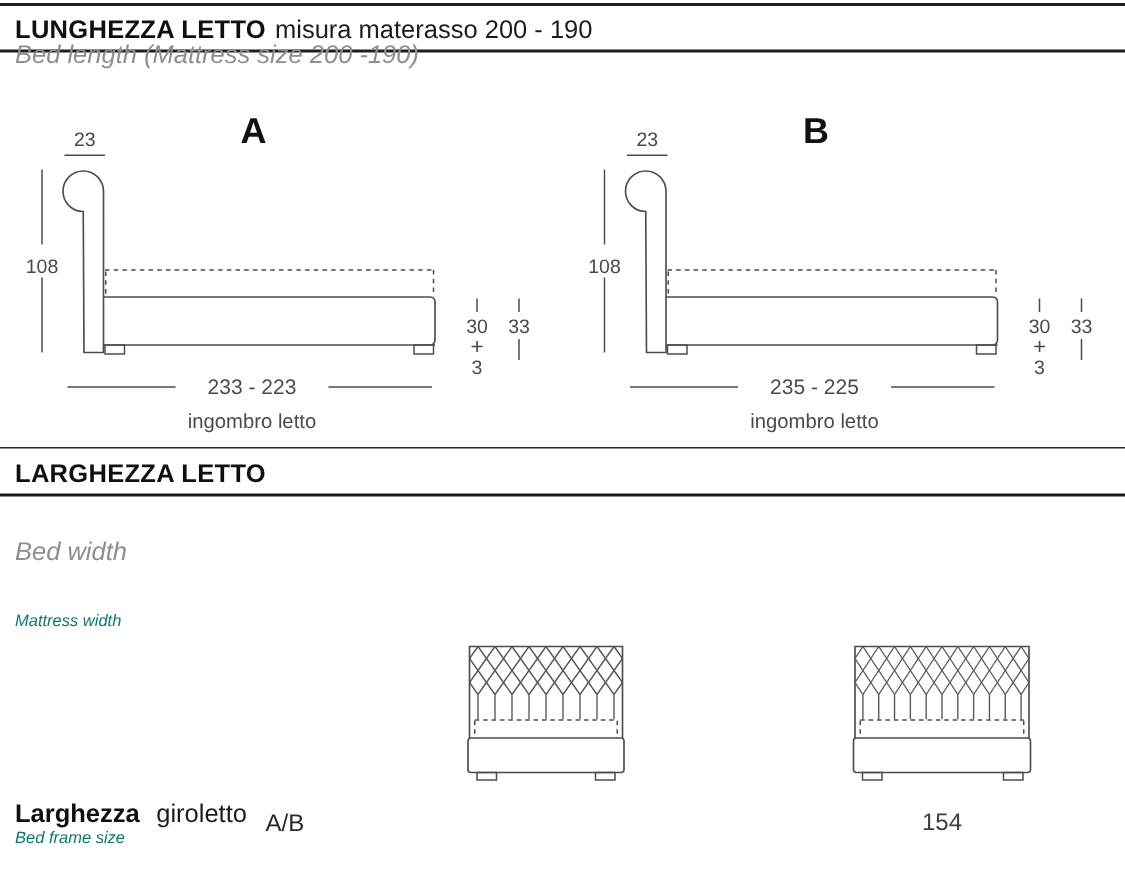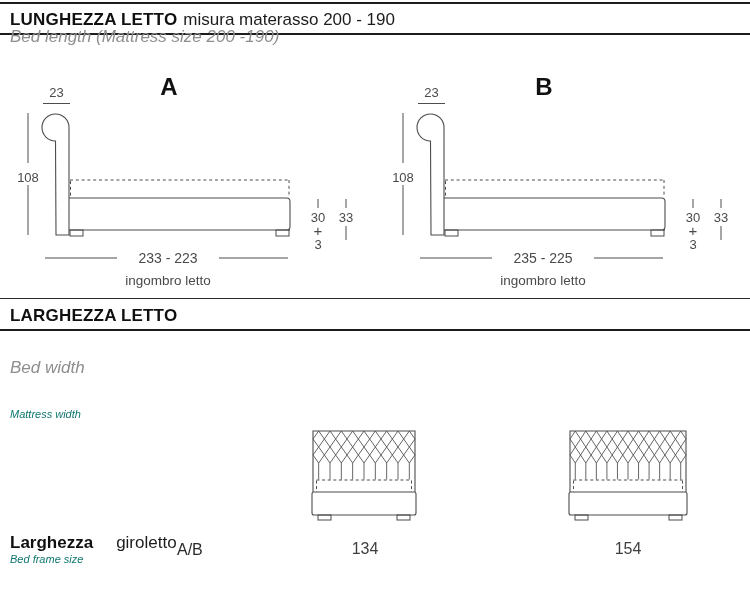--- a/index.html
+++ b/index.html
@@ -7,21 +7,21 @@
     position:relative;width:750px;height:574px;background:#ffffff;
     font-family:"Liberation Sans","DejaVu Sans",sans-serif;overflow:hidden;
   }
   .abs{position:absolute;}
   .rule{position:absolute;left:0;width:750px;background:#1d1d1d;height:2px;}
   .rule.thin{height:1px;background:#2a2a2a;}
   .h-it{font-size:17px;font-weight:bold;color:#101010;letter-spacing:.2px;}
   .h-sub{font-size:17px;font-weight:normal;color:#1c1c1c;margin-left:6px;}
   .h-en{font-size:17px;font-style:italic;color:#8e8e8e;}
   .lbl-bold{font-size:17px;font-weight:bold;color:#101010;}
-  .lbl-reg{font-size:17px;font-weight:normal;color:#1c1c1c;margin-left:23px;}
+  .lbl-reg{font-size:17px;font-weight:normal;color:#1c1c1c;margin-left:11px;}
   .lbl-en{font-size:11px;font-style:italic;color:#0f766e;}
   .opt-head{font-size:17px;color:#222;text-align:center;white-space:nowrap;}
   .opt-head b{color:#000;margin-left:5px;}
   .num-val{font-size:16px;color:#3f3f3f;text-align:center;}
   .ab-tag{font-size:16px;color:#2a2a2a;}
   svg text{font-family:"Liberation Sans","DejaVu Sans",sans-serif;}
   .frag{position:absolute;left:1px;top:585px;width:11px;height:2px;background:#9a9a9a;}
 </style>
 </head>
 <body>
@@ -291,17 +291,16 @@
         <line x1="125.73" y1="38" x2="125.73" y2="54.5"></line>
       </g>
     <g stroke="#4d4d4d" stroke-width="1" stroke-dasharray="3,2.6" fill="none">
       <path d="M18.5,55 H127.5 M18.5,55.5 V67 M127.5,55.5 V67"></path>
     </g>
     <rect x="14" y="67" width="118" height="23" rx="2" fill="none" stroke="#4d4d4d" stroke-width="1.1"></rect>
     <rect x="20" y="90" width="13" height="5" fill="none" stroke="#4d4d4d" stroke-width="1"></rect>
     <rect x="114" y="90" width="13" height="5" fill="none" stroke="#4d4d4d" stroke-width="1"></rect>
   </svg>
 
-  <div class="abs num-val" style="left:250px;top:540px;width:230px;">134</div>
   <div class="abs num-val" style="left:513px;top:540px;width:230px;">154</div>
 
   <div class="frag"></div>
 </div>
 
 </body></html>

